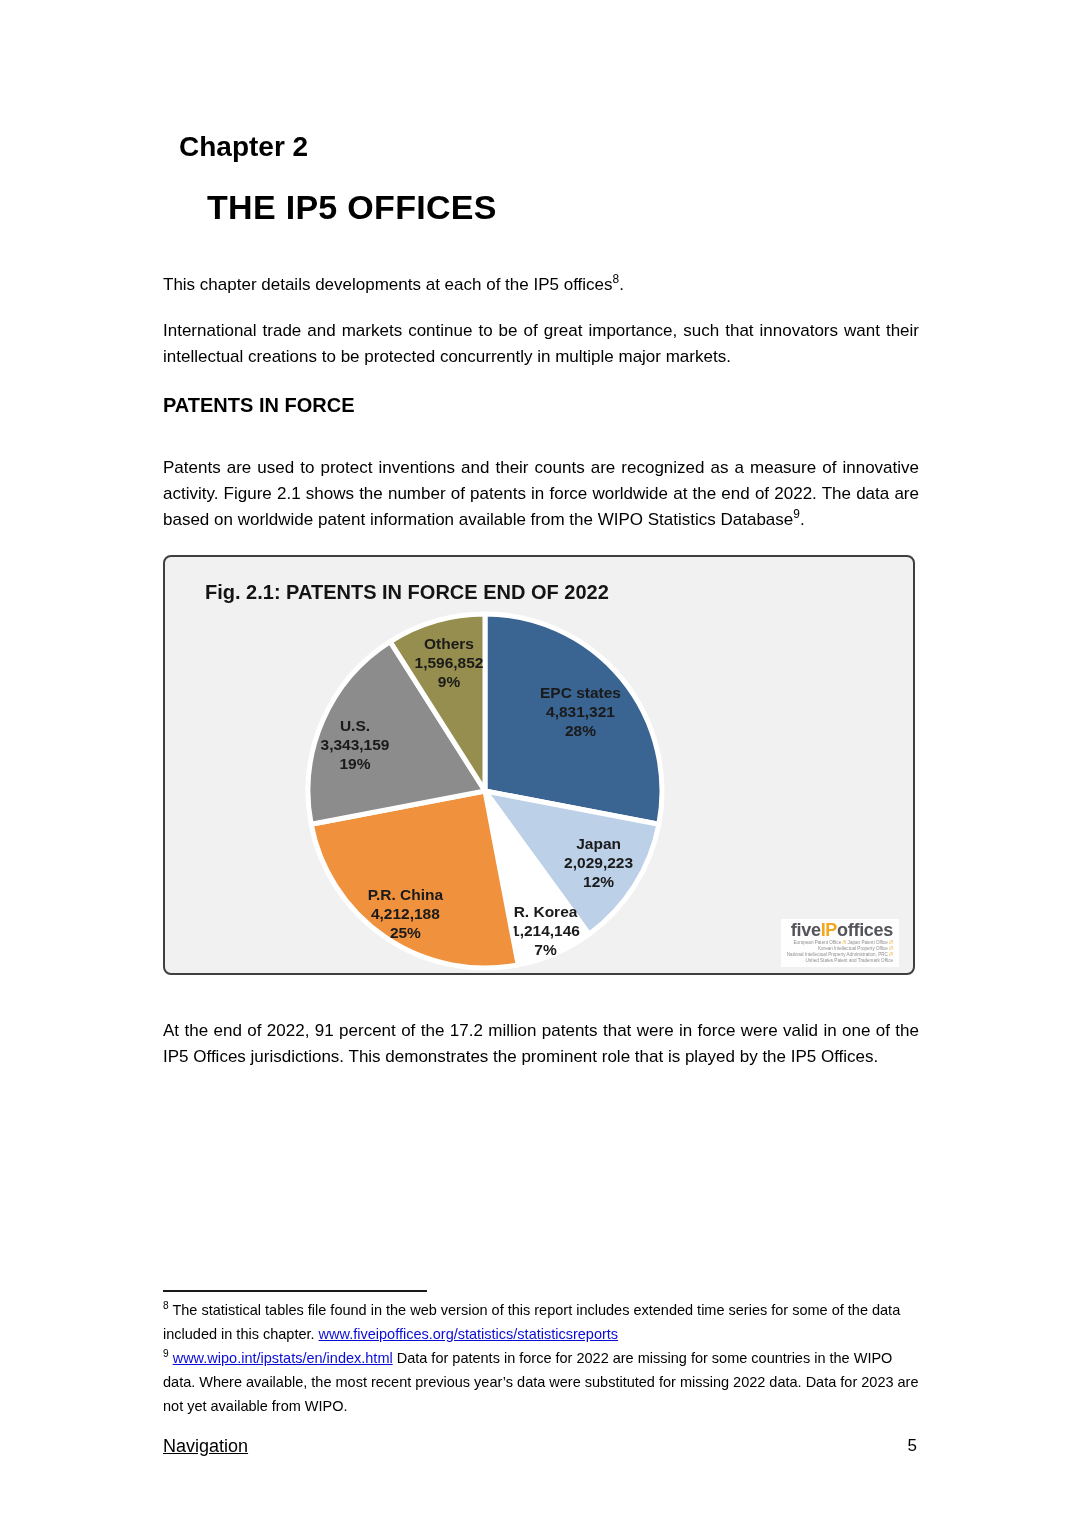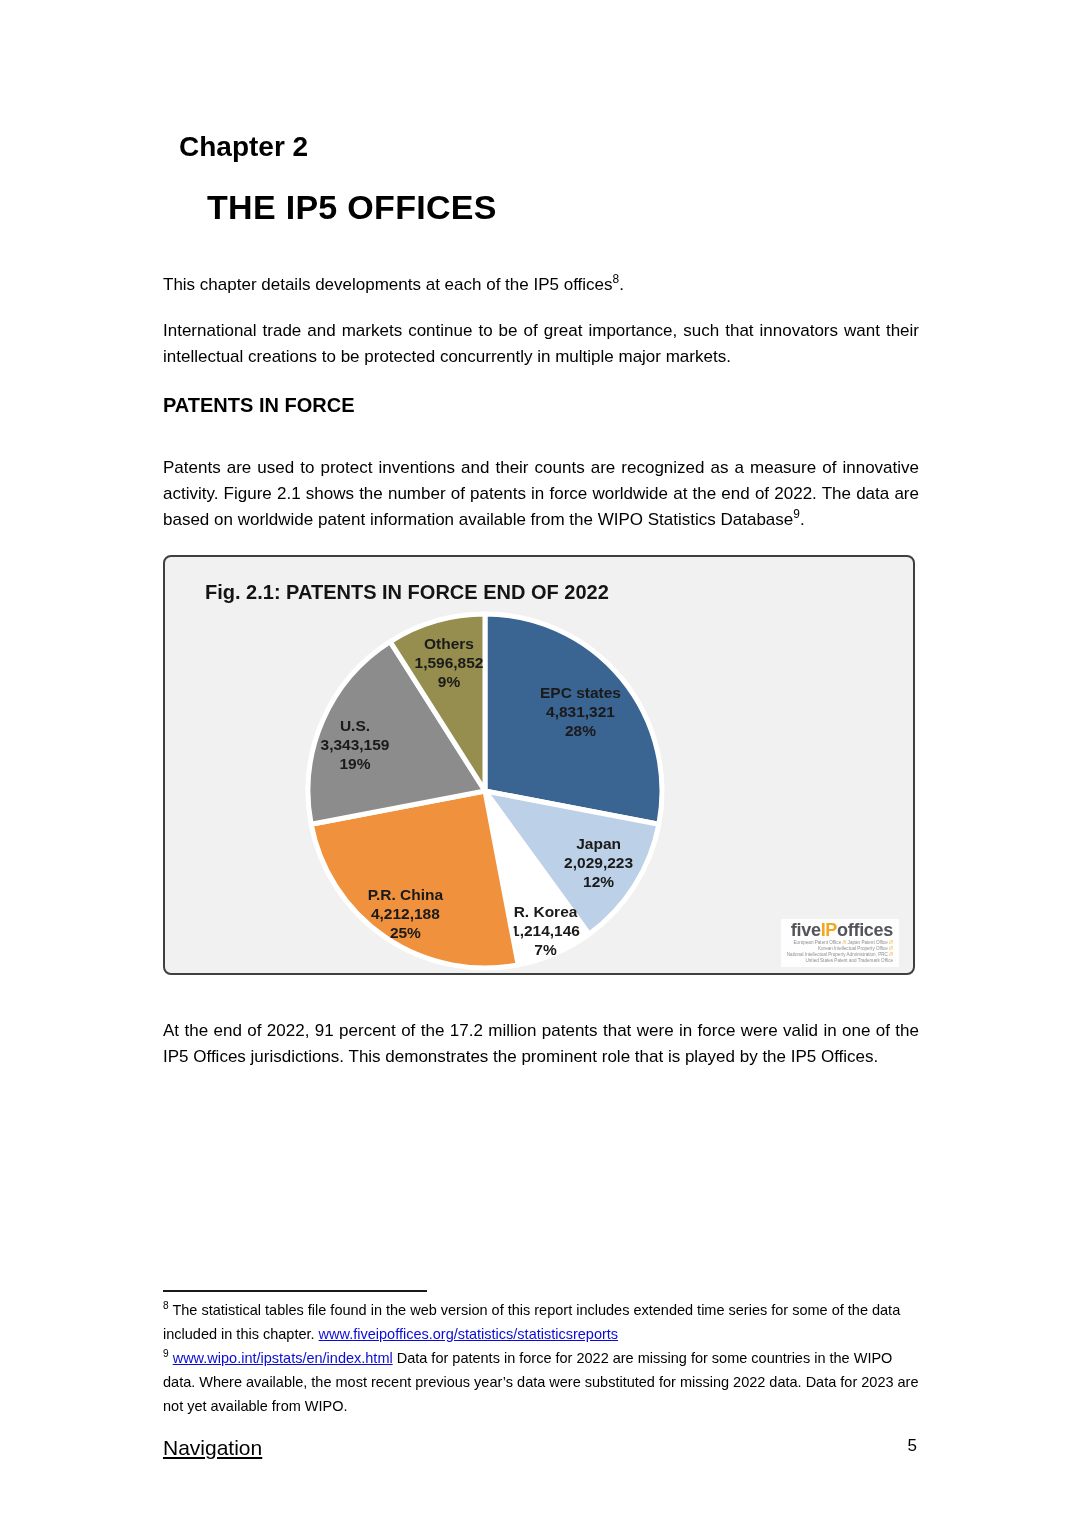--- a/index.html
+++ b/index.html
@@ -66,21 +66,21 @@
     position:absolute;left:163px;top:1290px;width:264px;
     border-top:2px solid #1a1a1a;height:0;
   }
   .footnotes{
     position:absolute;left:163px;top:1298px;width:758px;
     font-size:14.5px;line-height:24px;
   }
   .footnotes a{color:#0b0bd6;text-decoration:underline;cursor:pointer;}
   .footer-nav{
     position:absolute;left:163px;top:1436px;
-    font-size:21px;color:#000;text-decoration:underline;cursor:pointer;
+    font-size:18px;color:#000;text-decoration:underline;cursor:pointer;
   }
   .footer-page{
     position:absolute;right:163px;top:1436px;
     font-size:17px;
   }
 </style>
 </head>
 <body>
 
 <div class="page">

